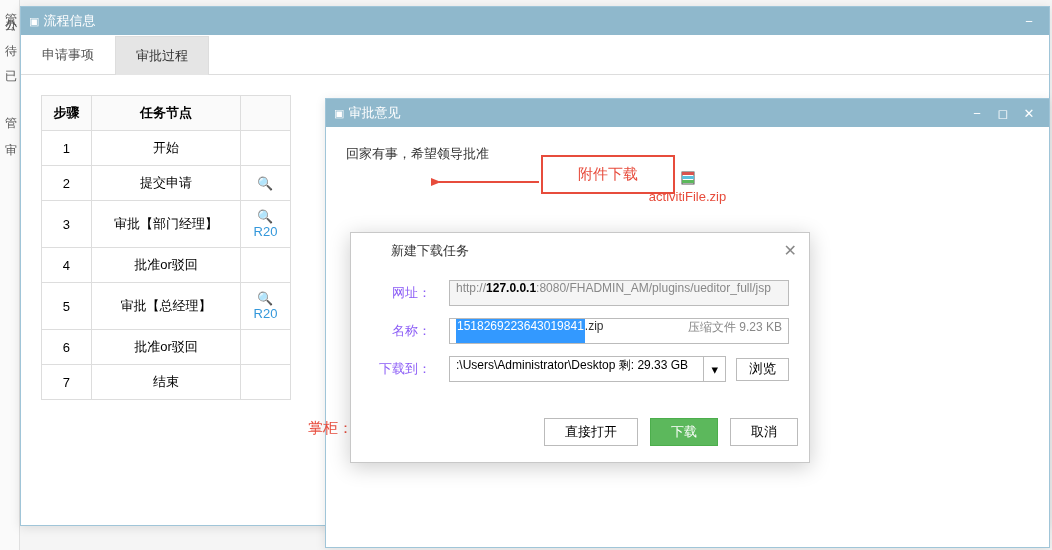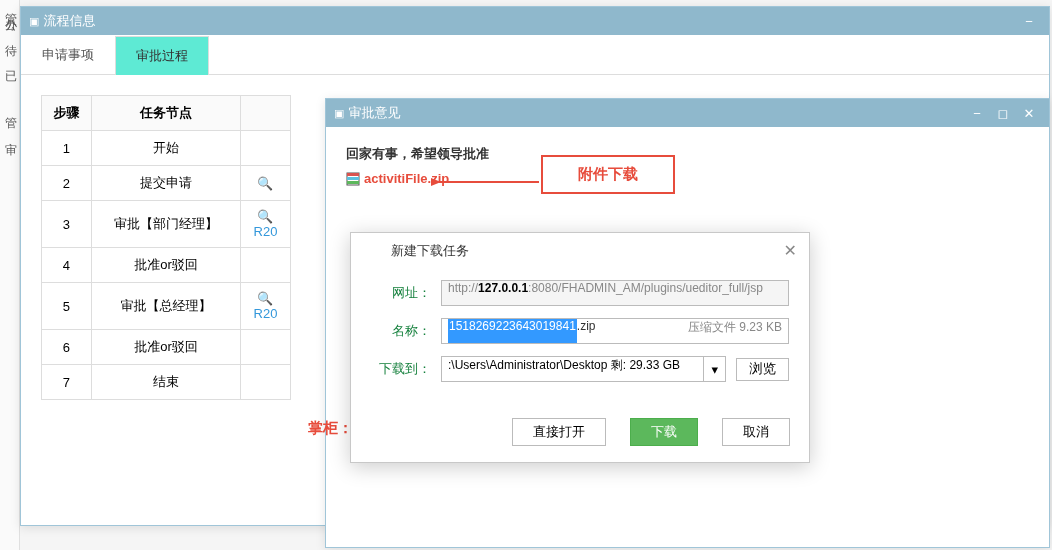--- a/index.html
+++ b/index.html
@@ -11,54 +11,54 @@
 .window { position: absolute; background: #fff; border: 1px solid #a0c5d8; box-shadow: 0 2px 10px rgba(0,0,0,0.1); }
 .titlebar { background: #8fb8cc; color: #fff; height: 28px; display: flex; align-items: center; padding: 0 8px; }
 .titlebar .ticon { margin-right: 4px; font-size: 11px; }
 .titlebar .title { flex: 1; font-size: 13px; }
 .win-btns { display: flex; gap: 2px; }
 .win-btn { width: 24px; height: 18px; display: flex; align-items: center; justify-content: center; color: #fff; cursor: pointer; font-size: 13px; }
 
 .win1 { left: 20px; top: 6px; width: 1030px; height: 520px; }
 .tabs { display: flex; border-bottom: 1px solid #ddd; background: #fff; }
 .tab { padding: 10px 20px; border: 1px solid transparent; border-bottom: none; cursor: pointer; color: #555; }
-.tab.active { border-color: #ddd; border-top: 1px solid #ddd; background: #5eead4; color: #333; position: relative; top: 1px; }
+.tab.active { border-color: #ddd; border-top: 1px solid #ddd; background: #e5e5e5; color: #333; position: relative; top: 1px; }
 
 .content { padding: 20px; }
 .tbl { border-collapse: collapse; width: 250px; }
 .tbl th, .tbl td { border: 1px solid #ddd; padding: 8px 6px; text-align: center; font-weight: normal; }
 .tbl th { background: #fafafa; font-weight: bold; }
 .mag-cell { color: #3498db; }
 
 .win2 { left: 325px; top: 98px; width: 725px; height: 450px; }
-.w2-body { padding: 18px 20px; position: relative; font-weight: bold; }
+.w2-body { padding: 18px 20px; position: relative; }
 .msg { color: #333; margin-bottom: 8px; }
-.attach { display: flex; align-items: center; gap: 4px; }
+.attach { display: flex; align-items: center; gap: 4px; flex-direction: column; }
 .attach-icon { width: 14px; height: 14px; display: inline-flex; }
 .attach-icon svg { width: 14px; height: 14px; }
 .attach-link { color: #e74c3c; cursor: pointer; font-size: 13px; }
 .arrow { position: absolute; left: 105px; top: 45px; }
 .box-label { position: absolute; left: 215px; top: 28px; border: 2px solid #e74c3c; padding: 8px 35px; color: #e74c3c; font-size: 15px; }
 .watermark { position: absolute; left: -18px; top: 292px; color: #e74c3c; font-size: 15px; }
 
 .dialog { position: absolute; left: 350px; top: 232px; width: 460px; background: #fff; border: 1px solid #c8c8c8; box-shadow: 0 4px 20px rgba(0,0,0,0.2); }
 .dlg-title { display: flex; align-items: center; justify-content: space-between; padding: 8px 12px; font-size: 13px; color: #333; margin-left: 28px; }
 .close-x { cursor: pointer; color: #888; font-size: 16px; }
 .dlg-body { padding: 12px 20px; }
 .frow { display: flex; align-items: center; margin-bottom: 12px; }
-.flabel { width: 60px; text-align: right; margin-right: 10px; color: #15803d; }
+.flabel { width: 60px; text-align: right; margin-right: 18px; color: #8b5cf6; }
 .finput { flex: 1; height: 26px; border: 1px solid #bbb; padding: 0 6px; font-size: 12px; display: flex; background: #fff; }
 .finput.disabled { background: #f5f5f5; color: #888; }
 .finput .bold { font-weight: bold; color: #000000; }
 .finput .selected { background: #3399ff; color: #fff; padding: 0 1px; }
 .finput .rest { color: #333; }
 .suffix { margin-left: auto; color: #888; font-size: 12px; }
 .dropdown-btn { width: 22px; height: 26px; border: 1px solid #bbb; border-left: none; display: flex; align-items: center; justify-content: center; cursor: pointer; }
 .browse-btn { margin-left: 10px; height: 23px; padding: 0 12px; border: 1px solid #bbb; background: #fff; cursor: pointer; }
-.dlg-footer { display: flex; justify-content: flex-end; gap: 24px; padding: 12px 19px 16px; }
+.dlg-footer { display: flex; justify-content: flex-end; gap: 12px; padding: 12px 11px 16px; }
 .btn { height: 28px; padding: 0 20px; border: 1px solid #bbb; background: #fff; cursor: pointer; font-size: 13px; }
 .btn.primary { background: #5cb85c; border-color: #4cae4c; color: #fff; }
 </style>
 </head>
 <body>
 
 <div class="bg-left">
   <div>管</div>
   <div>办公</div>
   <div style="margin-top:20px">待</div>

